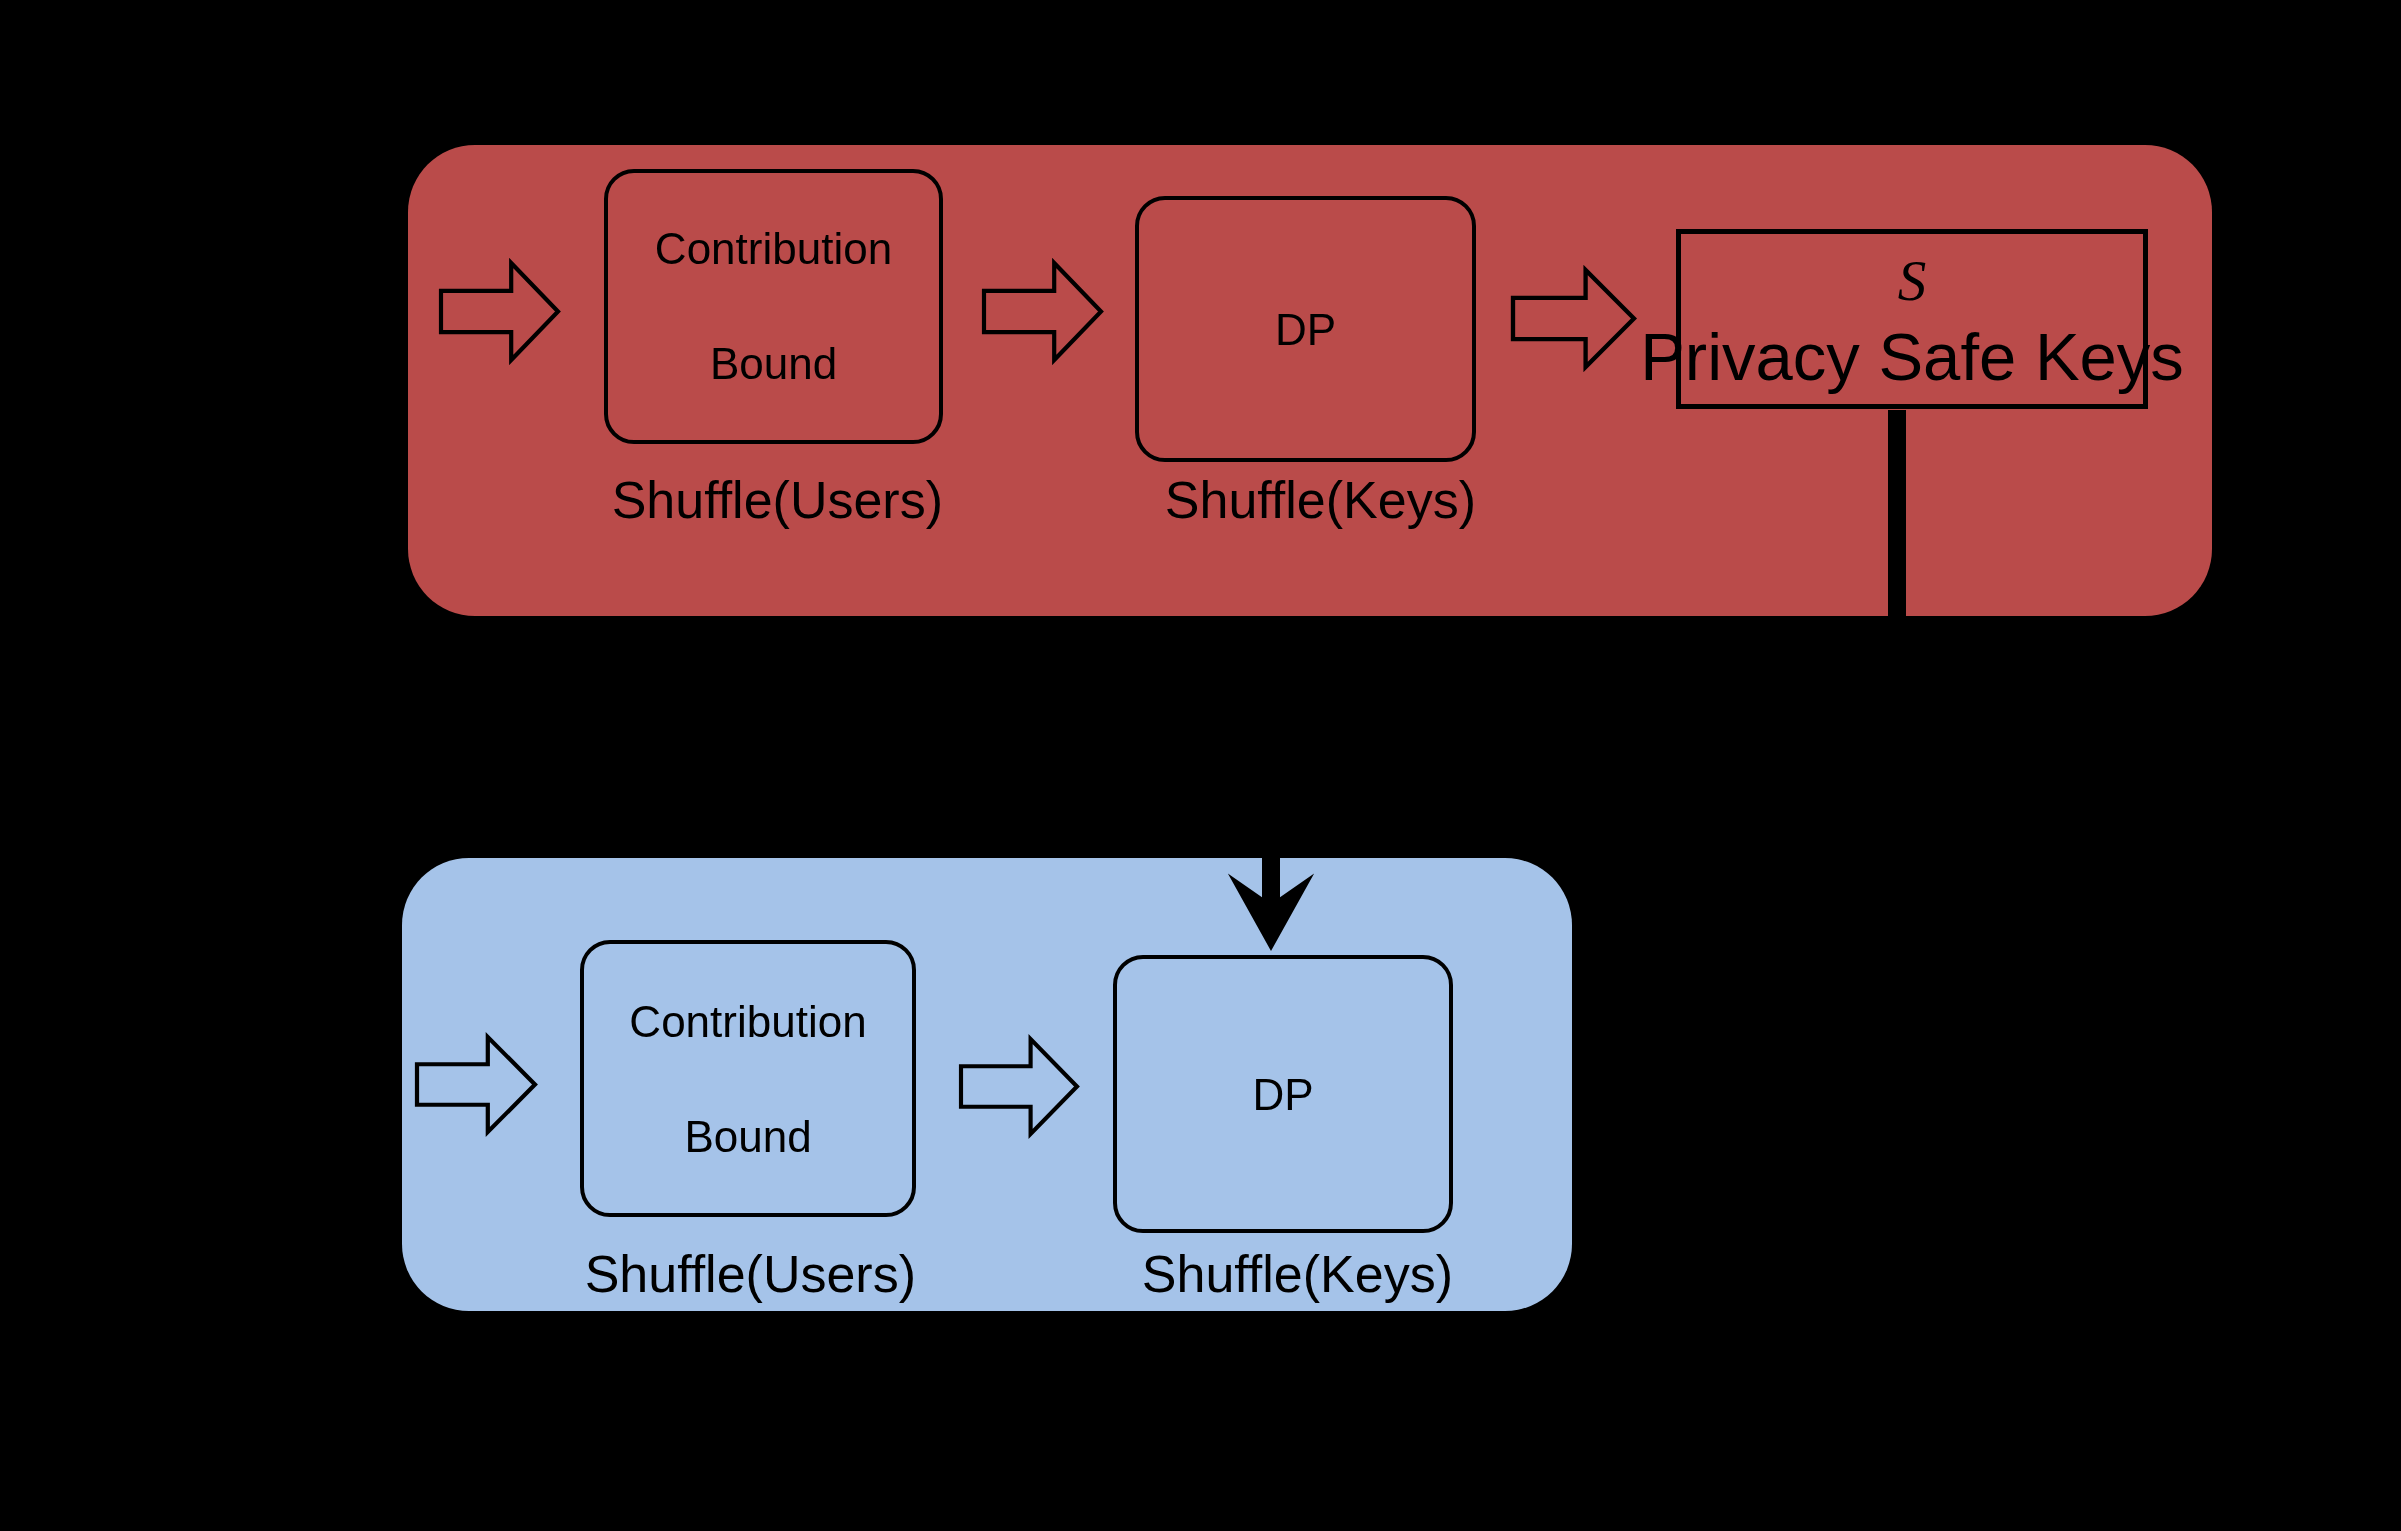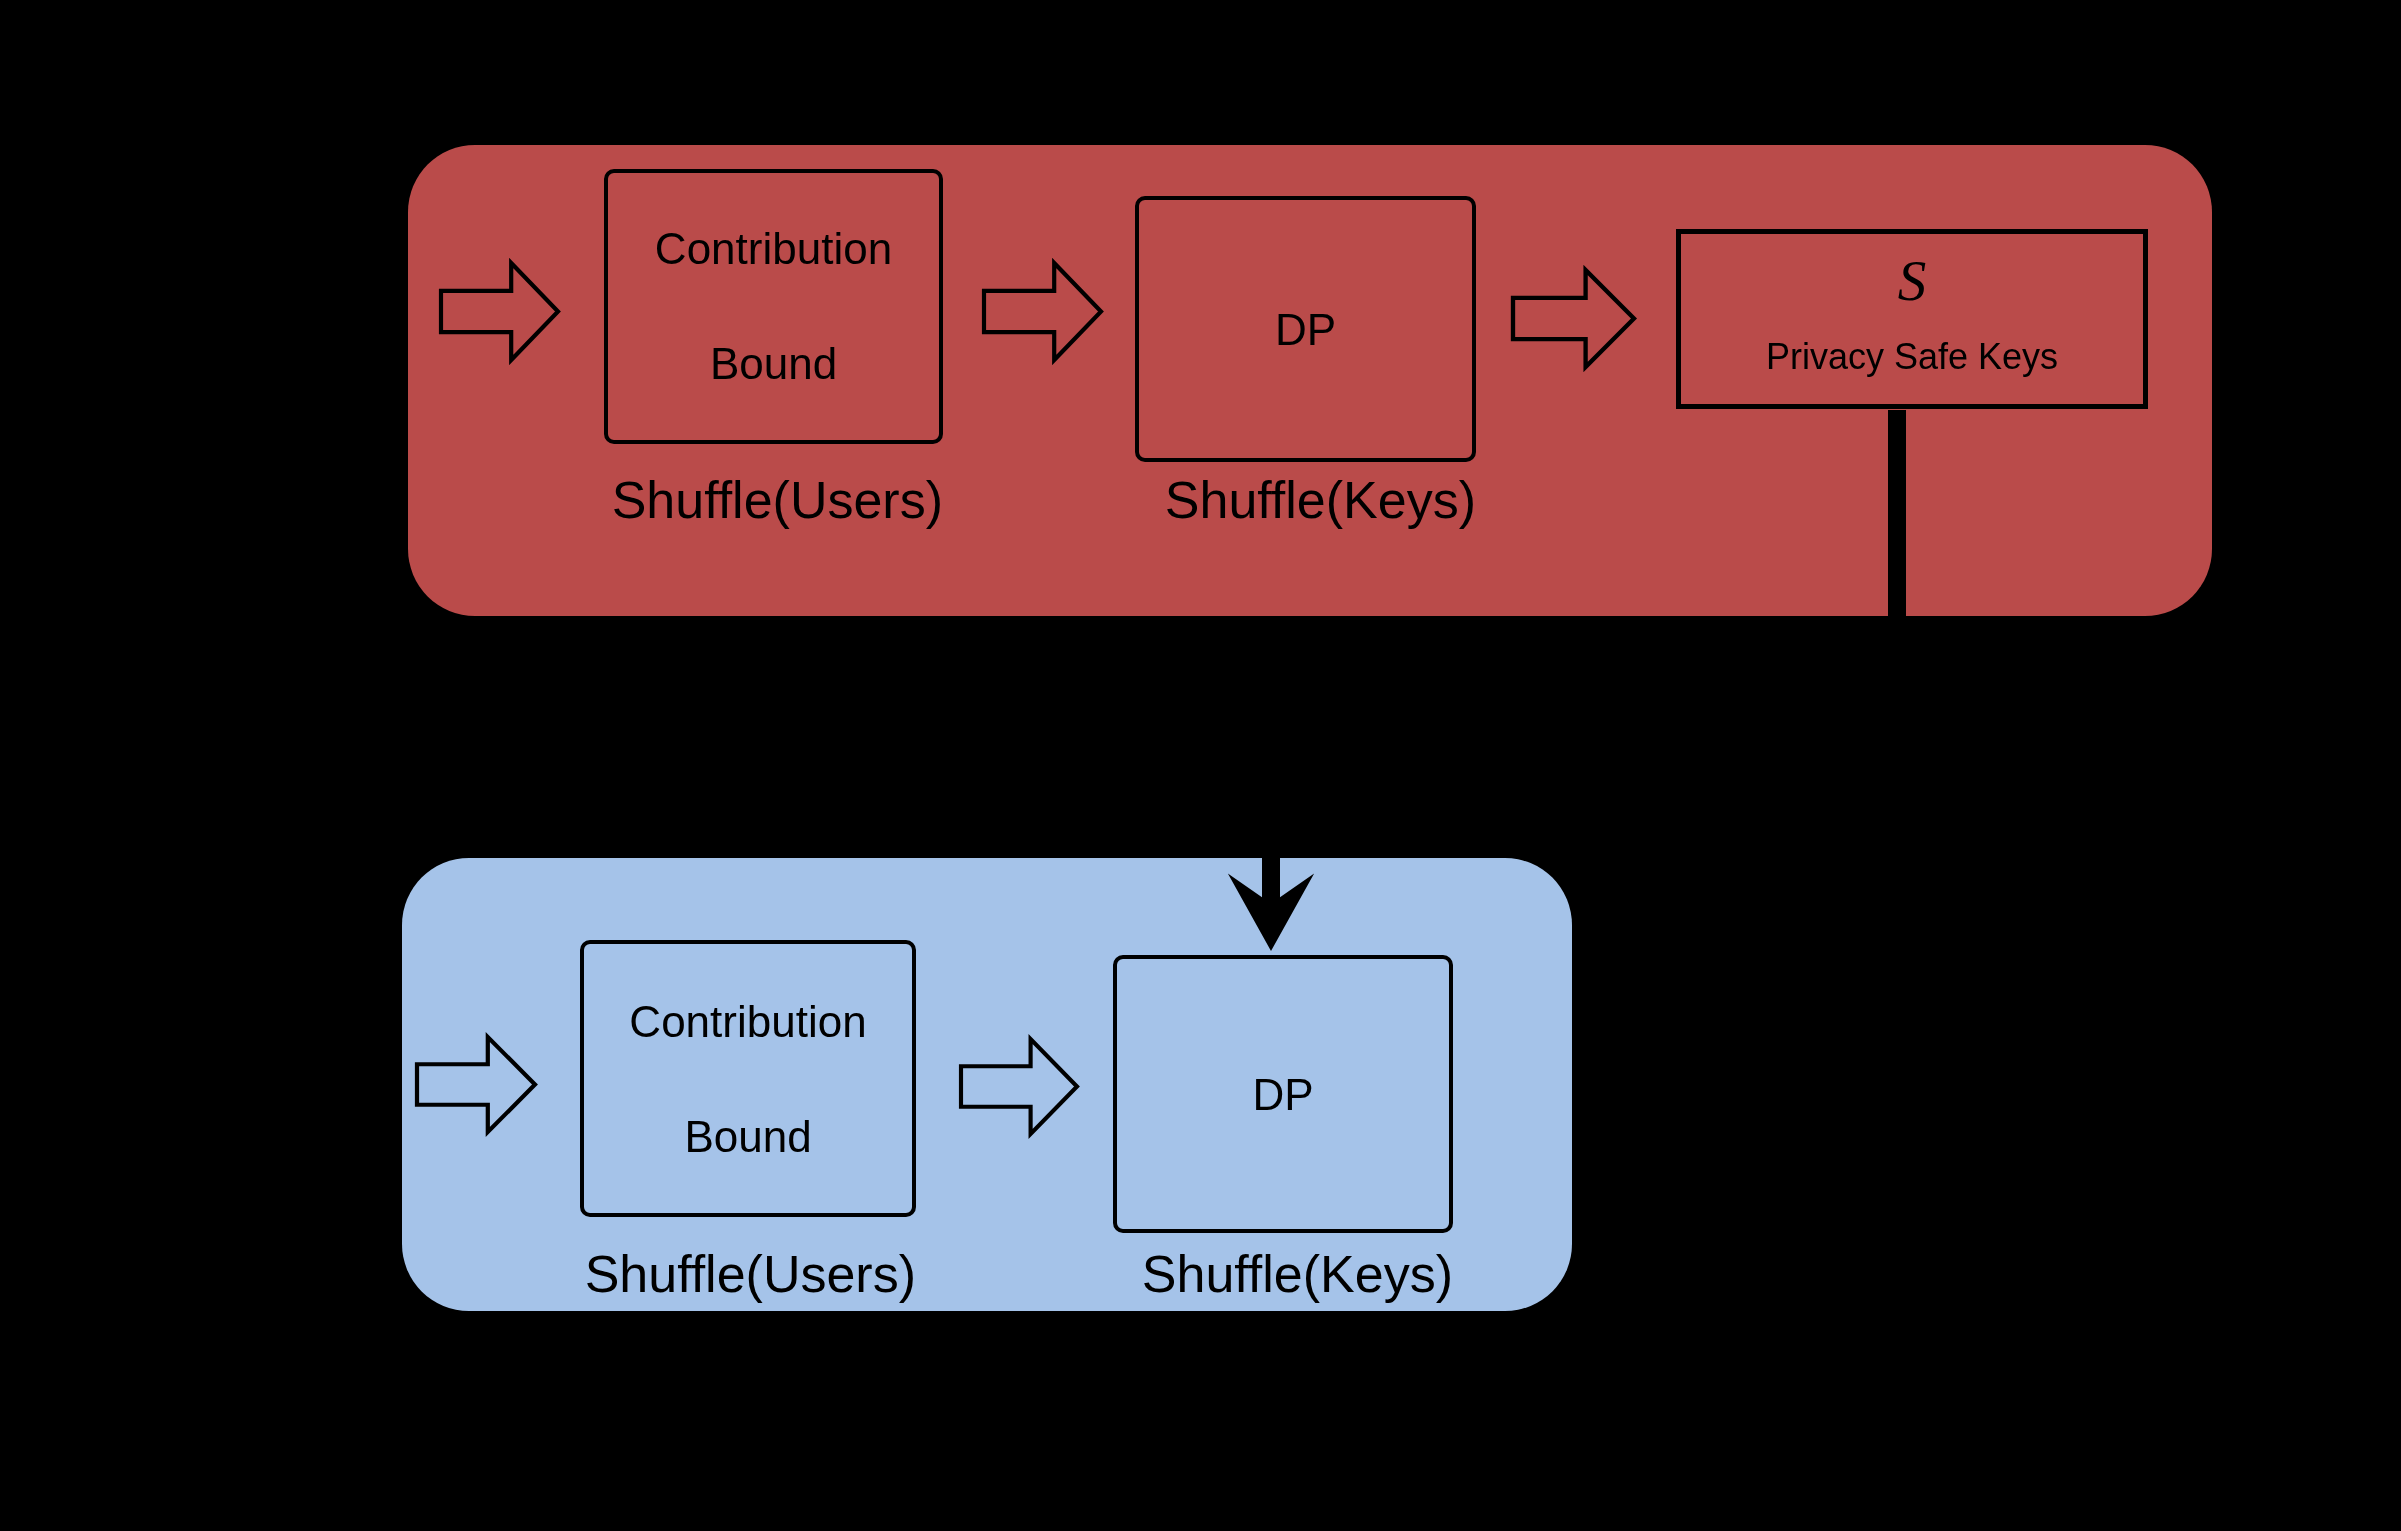--- a/index.html
+++ b/index.html
@@ -13,27 +13,27 @@
        font-family:"Liberation Sans", sans-serif;color:var(--ink);}
   .canvas{position:absolute;left:0;top:0;width:2401px;height:1531px;background:var(--bg);}
 
   .panel{position:absolute;border-radius:67px;}
   .panel-red{left:408px;top:145px;width:1804px;height:471px;background:var(--red);}
   .panel-blue{left:402px;top:858px;width:1170px;height:453px;background:var(--blue);}
 
   .node{position:absolute;border:4.2px solid var(--ink);box-sizing:border-box;
         display:flex;flex-direction:column;align-items:center;justify-content:center;
         text-align:center;}
-  .node-rounded{border-radius:10px;gap:48px;}
+  .node-rounded{border-radius:30px;gap:48px;}
   .node-rect{border-radius:0;border-width:5px;}
 
   .box-line{display:block;font-size:44px;line-height:67px;white-space:nowrap;}
   .s-symbol{display:block;font-family:"Liberation Serif", serif;font-style:italic;
             font-size:57px;line-height:76px;white-space:nowrap;}
-  .result-line{display:block;font-size:36px;line-height:76px;white-space:nowrap;}
+  .result-line{display:block;font-size:67px;line-height:76px;white-space:nowrap;}
 
   .shuffle-label{position:absolute;font-size:52px;line-height:56px;text-align:right;
                  white-space:nowrap;}
 
   .flow-arrow{position:absolute;overflow:visible;}
   .flow-arrow polygon{stroke:var(--ink);stroke-width:5;stroke-linejoin:miter;}
   .panel-red .flow-arrow polygon{fill:var(--red);}
   .panel-blue .flow-arrow polygon{fill:var(--blue);}
 
   .connector{position:absolute;background:var(--ink);z-index:5;}

